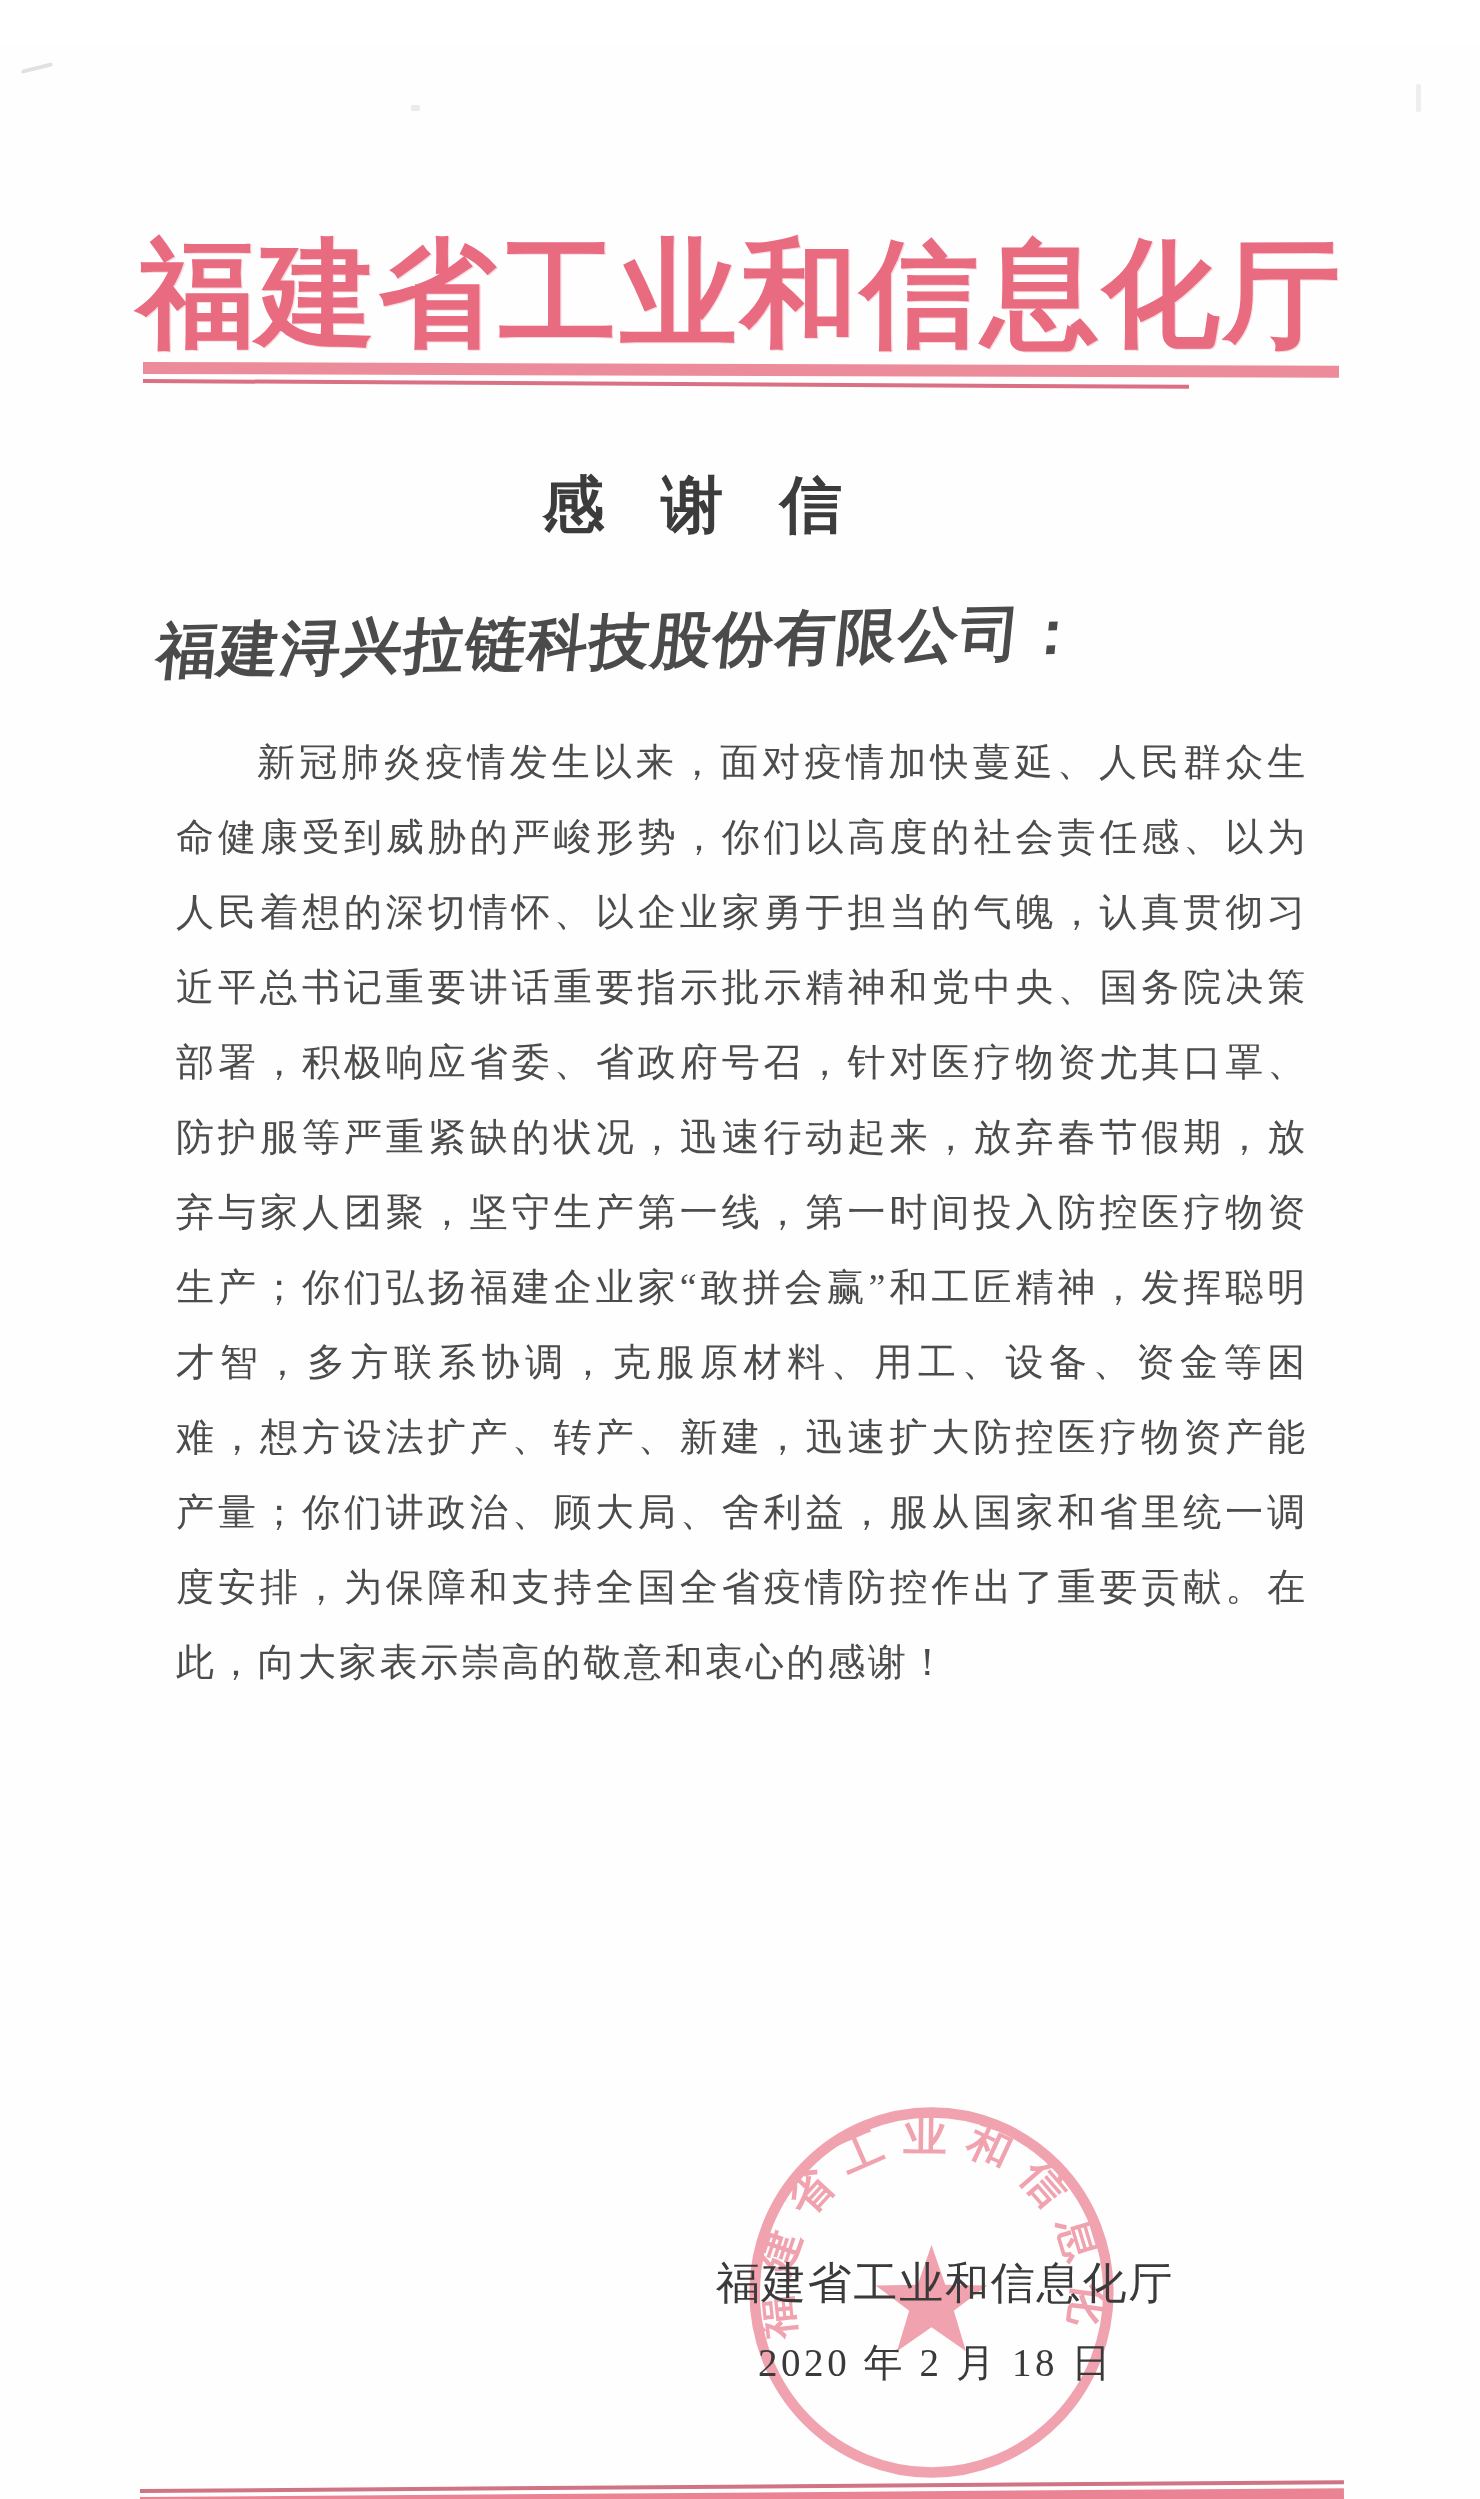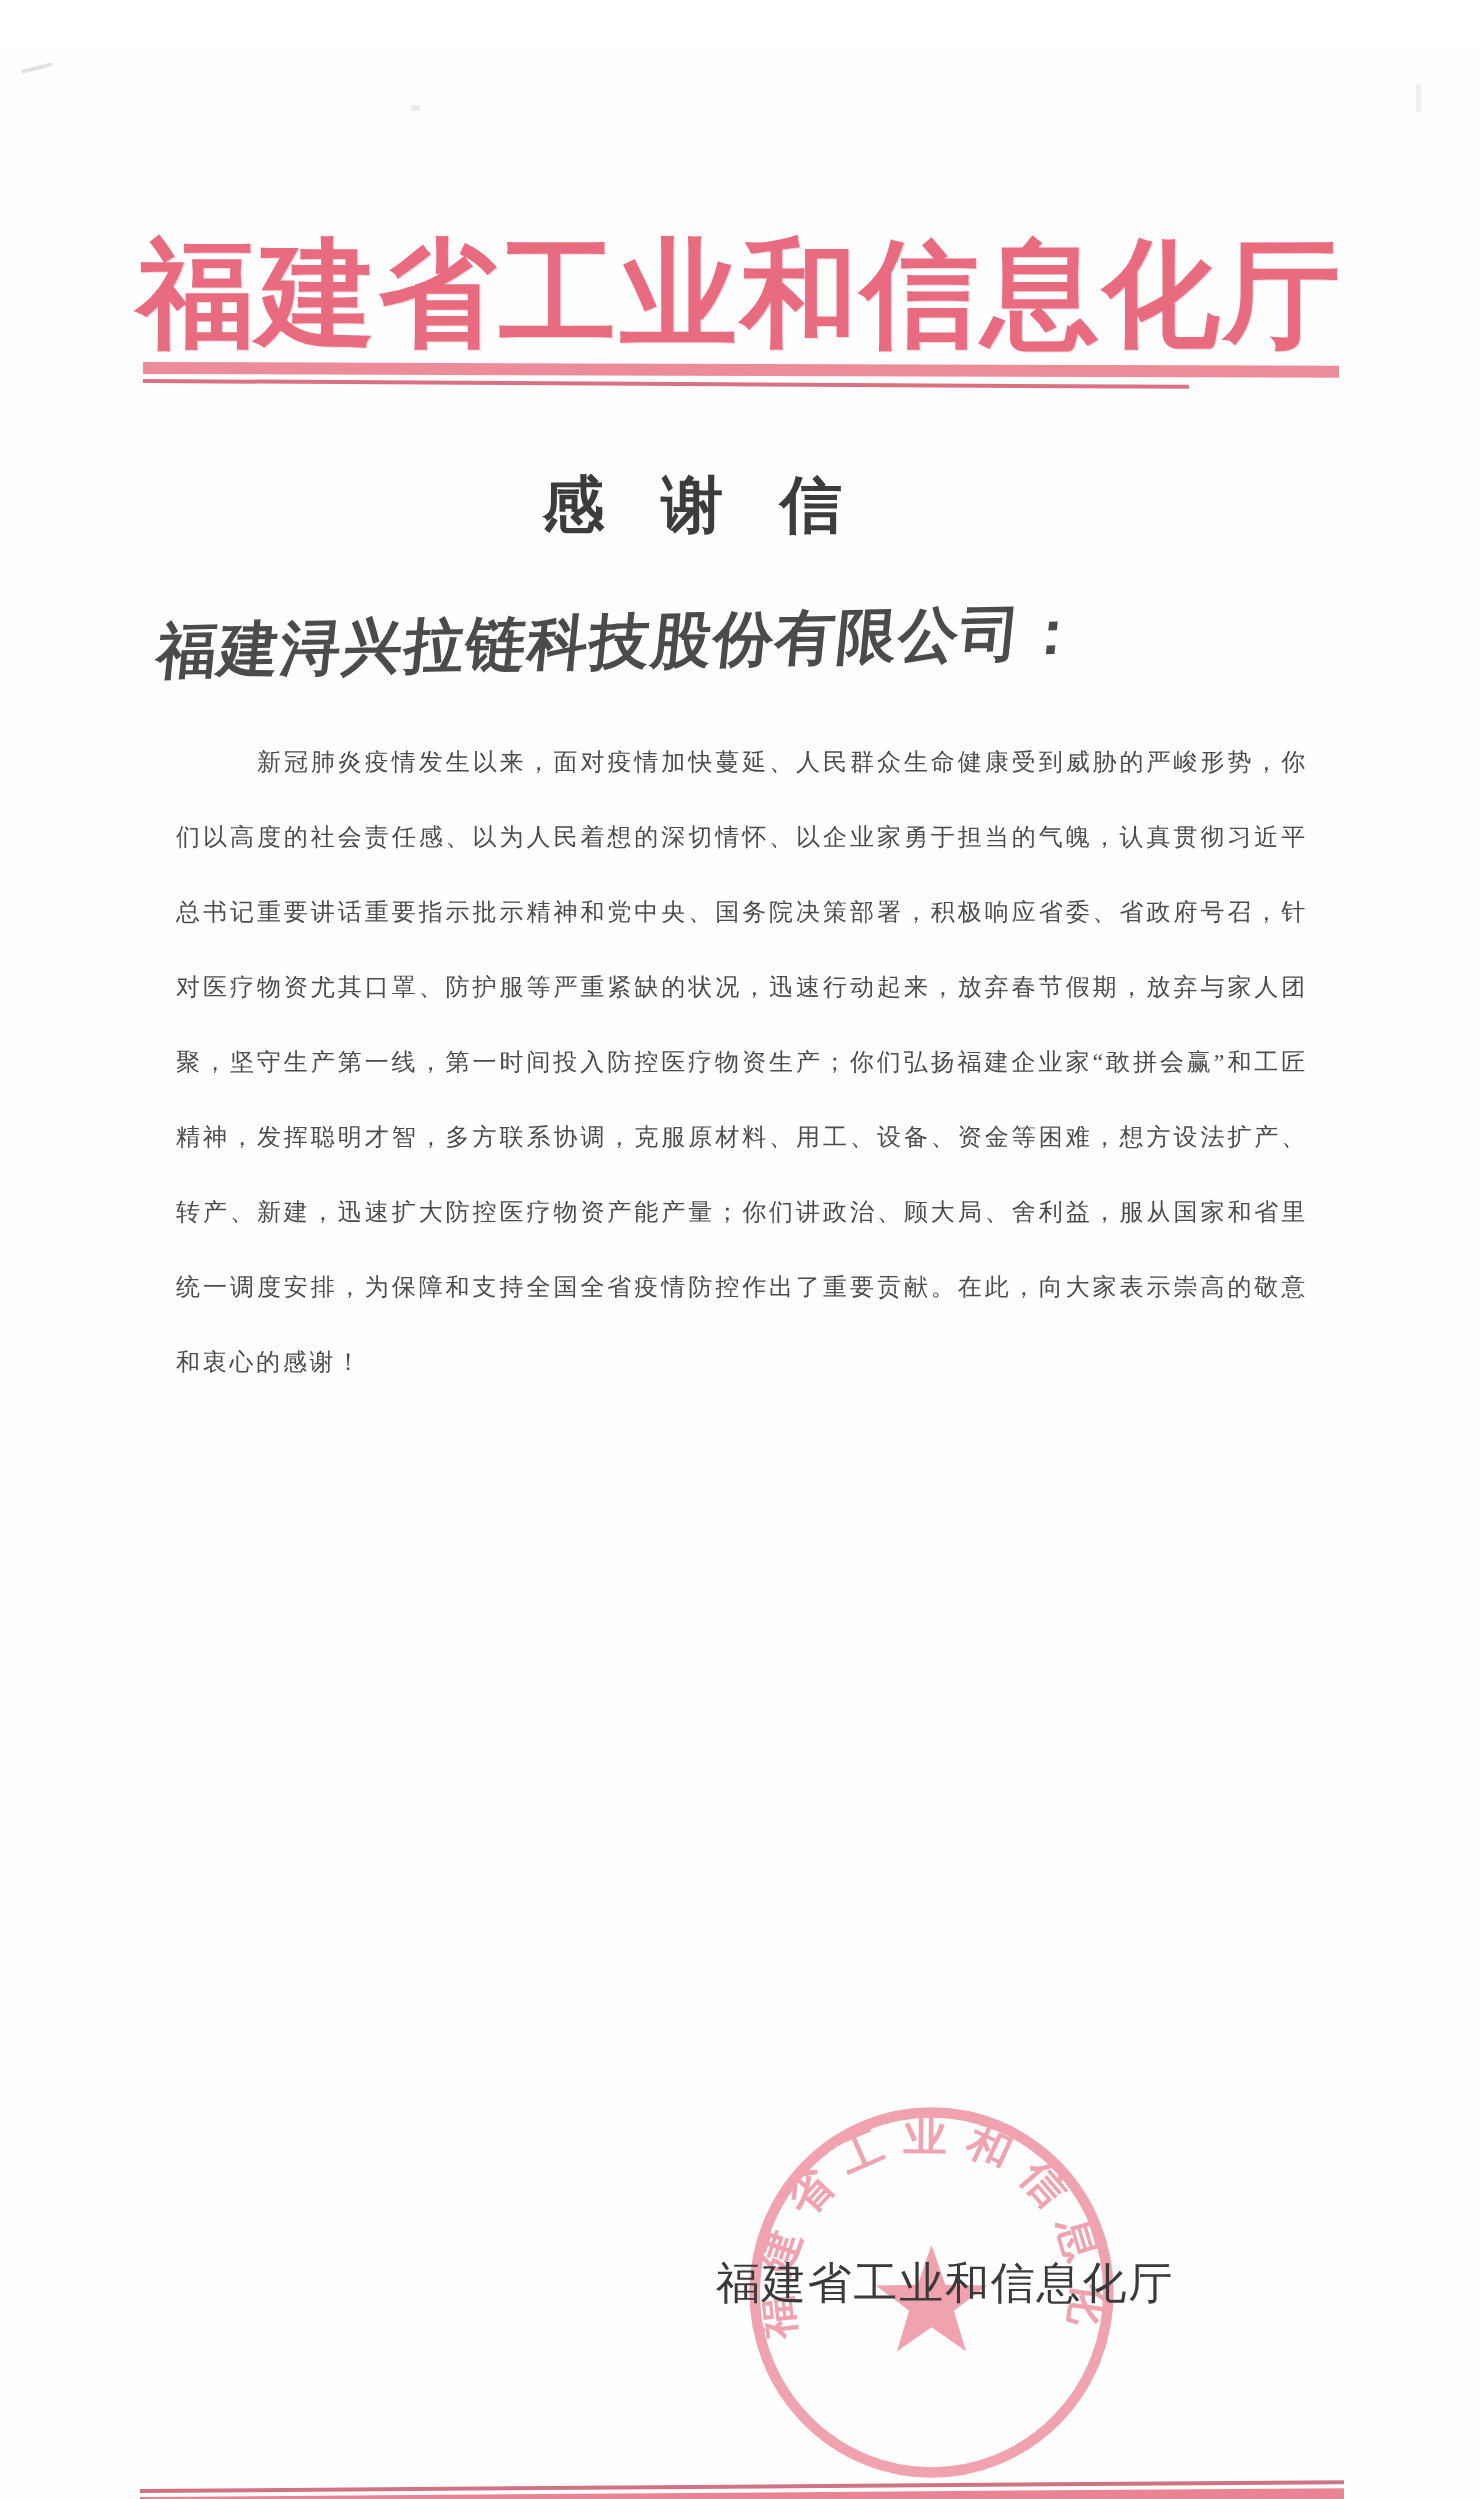--- a/index.html
+++ b/index.html
@@ -67,21 +67,21 @@
     transform: rotate(-1.2deg) skewX(-7deg);
     font-weight: bold;
     opacity: .88;
   }
 
   
   .body-text {
     position: absolute;
     left: 176px; top: 680px;
     width: 1132px;
-    font-size: 24px;
+    font-size: 38px;
     line-height: 75px;
     letter-spacing: 2.7px;
     color: #4c4c4c;
     text-align: justify;
   }
   .body-text p { text-indent: 81px; }
 
   
   .seal-wrap {
     position: absolute;
@@ -152,18 +152,19 @@
       <ellipse cx="300" cy="300" rx="286" ry="291" fill="none" stroke="#ee8f9e" stroke-width="17"></ellipse>
       <path id="sealArc" d="M 84 379 A 230 230 0 1 1 516 379" fill="none"></path>
       <text font-size="70" fill="#ee8f9e" letter-spacing="27" font-family="Liberation Serif, DejaVu Serif, serif" font-weight="bold">
         <textPath href="#sealArc" startOffset="8">福建省工业和信息化厅</textPath>
       </text>
       <polygon fill="#ee8f9e" points="300,223 322.3,287.3 390.3,288.6 336.1,329.7 355.8,394.9 300,356 244.2,394.9 263.9,329.7 209.7,288.6 277.7,287.3"></polygon>
     </svg>
   </div>
 
   <div class="signature">福建省工业和信息化厅</div>
+  <div class="date">2020 年 2 月 18 日</div>
 
   <div class="rule rule-bottom-thin"></div>
   <div class="rule rule-bottom-thick"></div>
 
 </div>
 
 
 </body></html>

